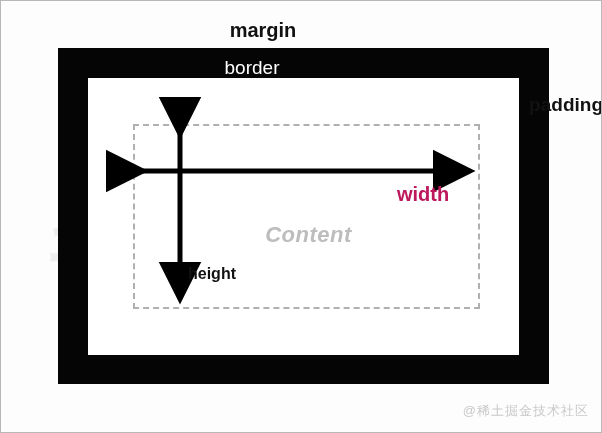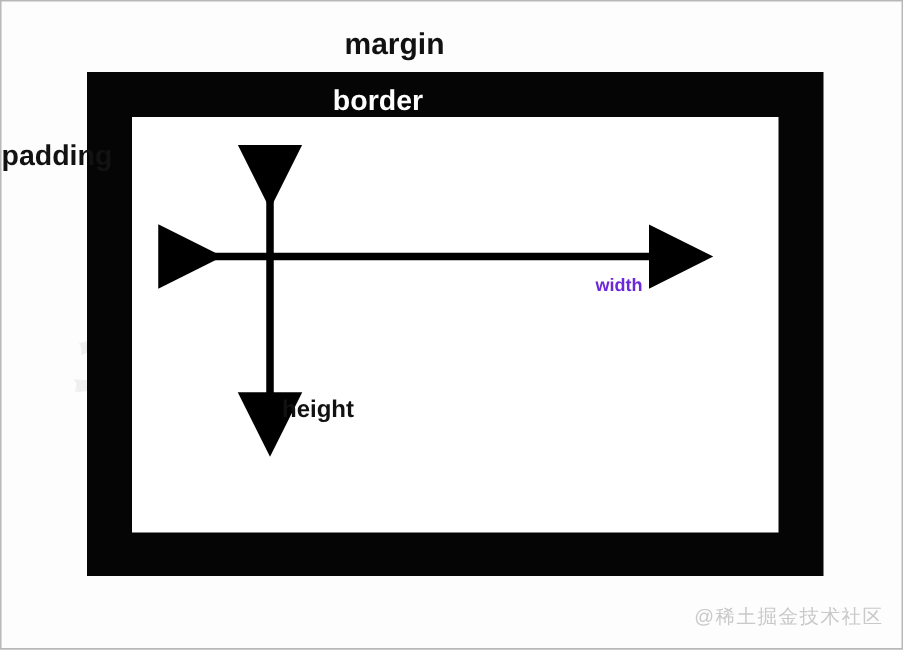--- a/index.html
+++ b/index.html
@@ -102,35 +102,35 @@
     left: 0; top: 18px; width: 524px;
     text-align: center;
     font-size: 20px;
     font-weight: 700;
     color: #111111;
   }
   .lbl-border {
     left: 0; top: 56px; width: 502px;
     text-align: center;
     font-size: 19px;
-    font-weight: 700;
+    font-weight: 400;
     color: #ffffff;
   }
   .lbl-padding {
     left: 0; top: 93px; width: 602px;
-    text-align: left;
+    text-align: right;
     font-size: 19px;
     font-weight: 700;
     color: #121212;
   }
   .lbl-width {
     left: 396px; top: 182px;
-    font-size: 12px;
-    font-weight: 700;
-    color: #6d28d9;
+    font-size: 20px;
+    font-weight: 700;
+    color: #be185d;
   }
   .lbl-height {
     left: 187px; top: 264px;
     font-size: 16px;
     font-weight: 700;
     color: #111111;
   }
 
   
   .arrow-layer {
@@ -159,20 +159,23 @@
 
   <div class="ghost-watermark ghost-a">掘</div>
   <div class="ghost-watermark ghost-b">金</div>
 
   <div class="margin-box"></div>
 
   <div class="border-box"></div>
 
   <div class="padding-box"></div>
 
+  <div class="content-box">
+    <div class="content-label">Content</div>
+  </div>
 
   <svg class="arrow-layer" viewBox="0 0 602 433" xmlns="http://www.w3.org/2000/svg">
     <defs>
       <marker id="ahR" markerWidth="9" markerHeight="9" refX="7.5" refY="4.5" orient="auto" markerUnits="strokeWidth">
         <path d="M0,0.2 L8.6,4.5 L0,8.8 z" fill="#000000"></path>
       </marker>
       <marker id="ahL" markerWidth="9" markerHeight="9" refX="7.5" refY="4.5" orient="auto" markerUnits="strokeWidth">
         <path d="M0,0.2 L8.6,4.5 L0,8.8 z" fill="#000000"></path>
       </marker>
       <marker id="ahU" markerWidth="9" markerHeight="9" refX="7.5" refY="4.5" orient="auto" markerUnits="strokeWidth">

